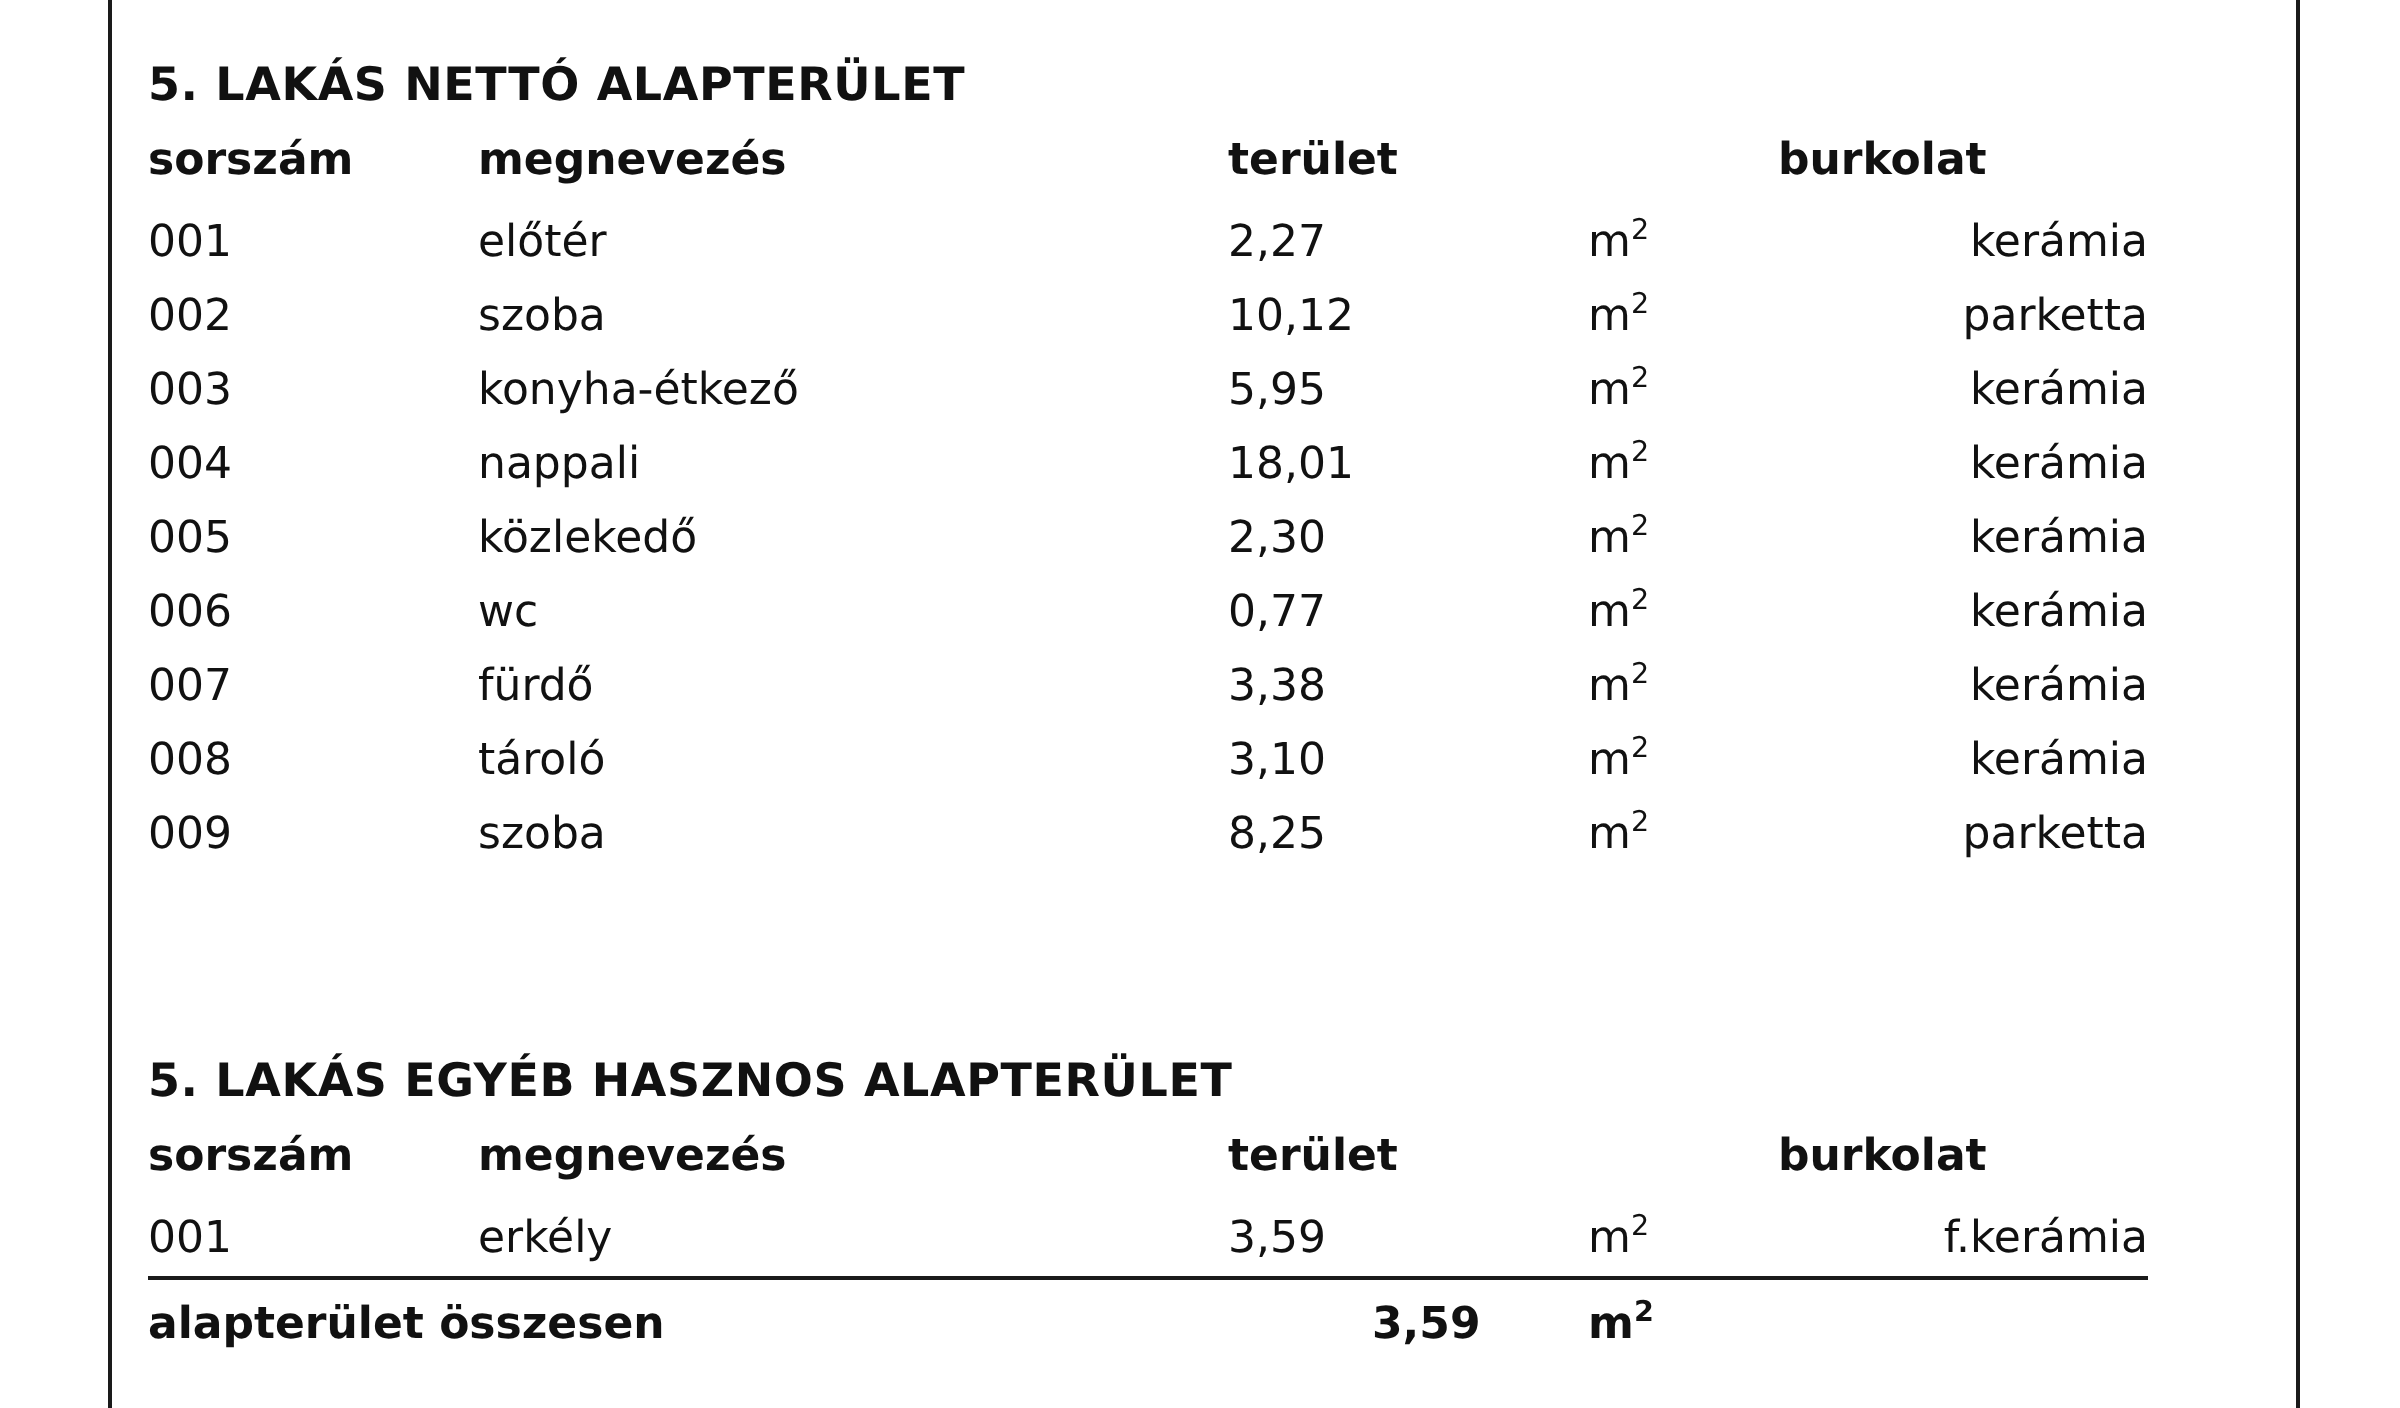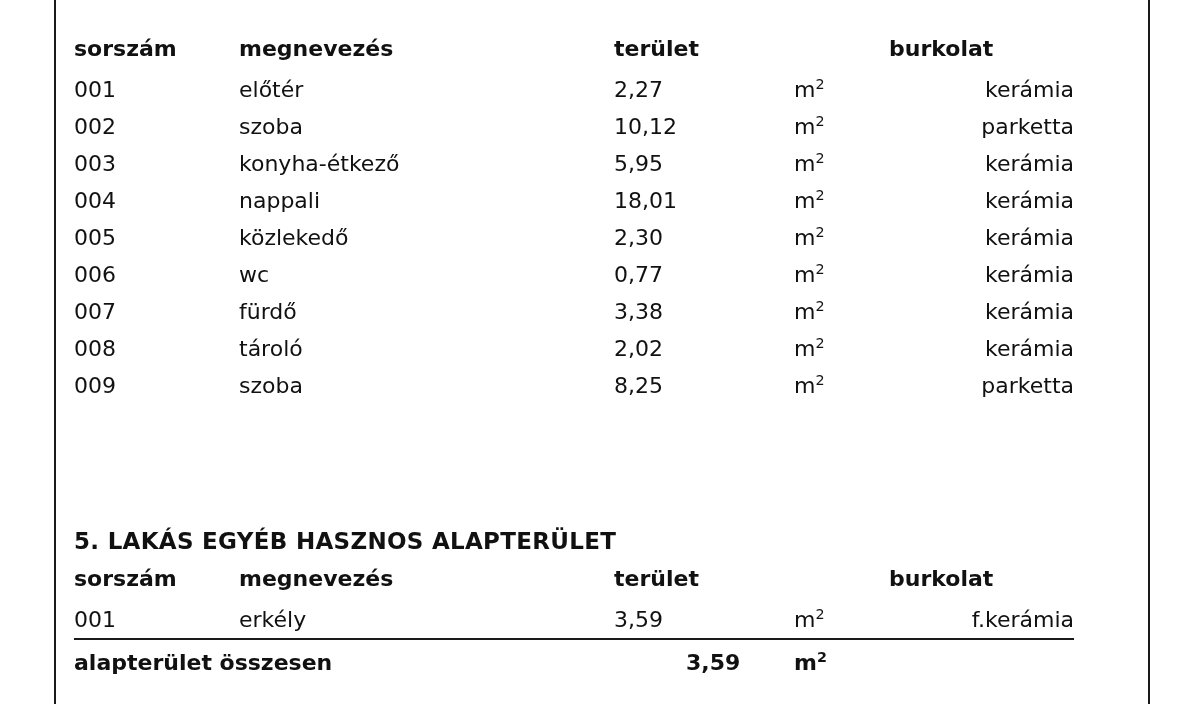--- a/index.html
+++ b/index.html
@@ -115,20 +115,21 @@
 <body>
 
 <div class="page">
 
   <div class="border-left"></div>
   <div class="border-right"></div>
 
   <div class="content">
 
     <div class="section section-1">
+      <h2 class="section-title">5. LAKÁS NETTÓ ALAPTERÜLET</h2>
       <table class="area-table">
         <colgroup>
           <col class="c-num">
             <col class="c-name">
             <col class="c-area">
             <col class="c-unit">
             <col class="c-floor">
         </colgroup>
         <thead>
           <tr>
@@ -185,21 +186,21 @@
           <tr>
             <td class="num">007</td>
             <td class="name">fürdő</td>
             <td class="area">3,38</td>
             <td class="unit"><span>m</span><span class="unit-sup">2</span></td>
             <td class="floor">kerámia</td>
           </tr>
           <tr>
             <td class="num">008</td>
             <td class="name">tároló</td>
-            <td class="area">2,02</td>
+            <td class="area">3,10</td>
             <td class="unit"><span>m</span><span class="unit-sup">2</span></td>
             <td class="floor">kerámia</td>
           </tr>
           <tr>
             <td class="num">009</td>
             <td class="name">szoba</td>
             <td class="area">8,25</td>
             <td class="unit"><span>m</span><span class="unit-sup">2</span></td>
             <td class="floor">parketta</td>
           </tr>

